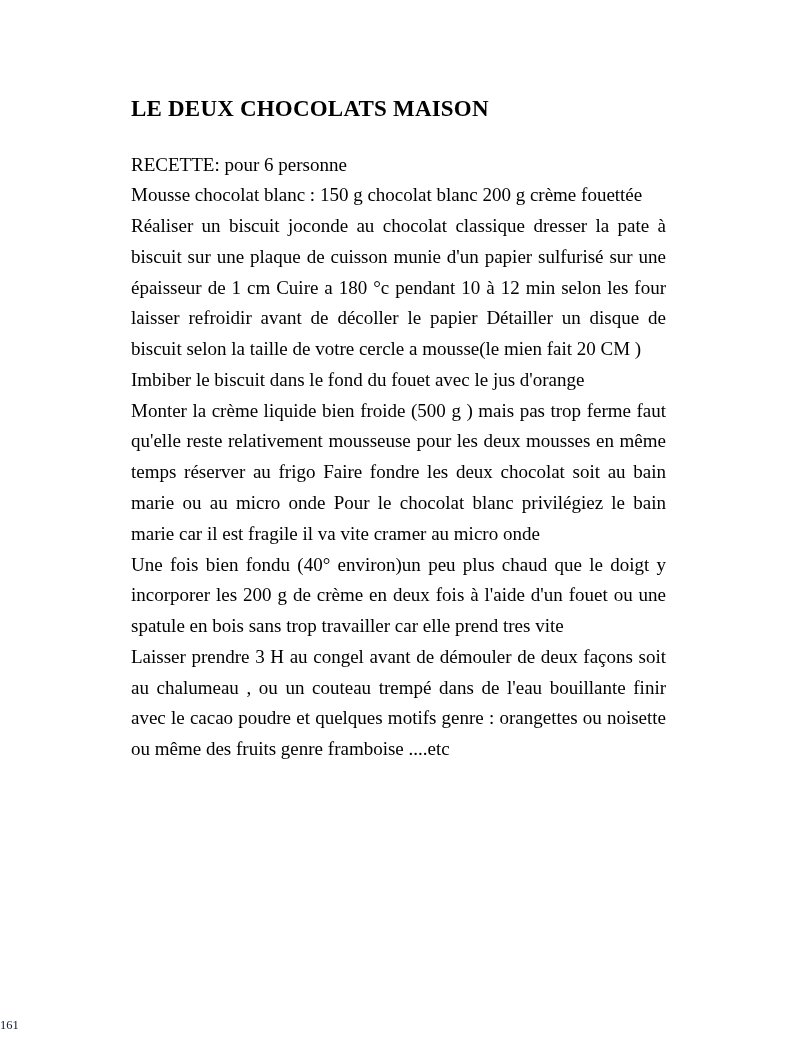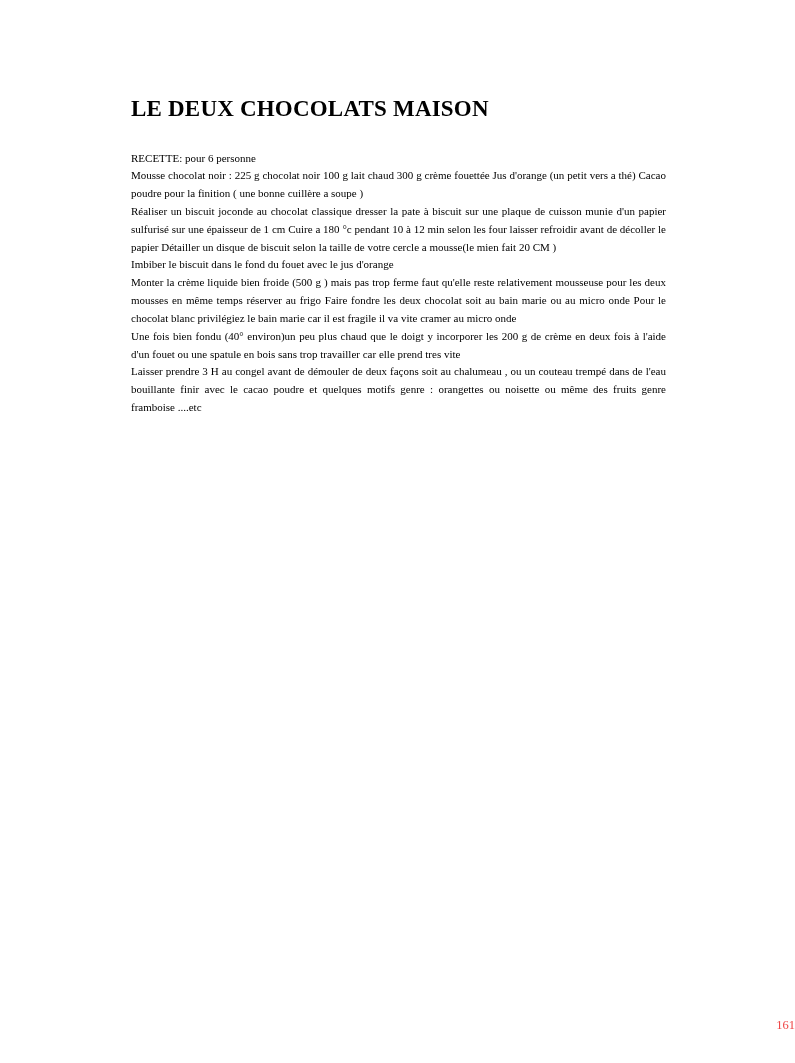--- a/index.html
+++ b/index.html
@@ -25,53 +25,53 @@
     font-family: "Liberation Serif", serif;
     font-weight: bold;
     font-size: 23px;
     letter-spacing: 0.2px;
     color: #000000;
     margin: 0 0 27px 0;
     line-height: 1.2;
   }
   .body-text {
     font-family: "Liberation Serif", serif;
-    font-size: 11px;
+    font-size: 19px;
     color: #000000;
     line-height: 1.62;
     text-align: justify;
     text-justify: inter-word;
   }
   .para {
     margin: 0;
     text-align: justify;
   }
   .para:last-child {
     text-align: justify;
   }
   .page-number {
     position: absolute;
     left: 0;
     right: 0;
     top: 1018px;
-    text-align: right;
+    text-align: left;
     font-family: "Liberation Serif", serif;
     font-size: 12.5px;
-    color: #ef4444;
+    color: #0f172a;
   }
 </style>
 </head>
 <body>
 
 <div class="page">
   <div class="content">
     <h1 class="doc-title">LE DEUX CHOCOLATS MAISON</h1>
     <div class="body-text">
       <p class="para">RECETTE: pour 6 personne</p>
-      <p class="para">Mousse chocolat noir : 225 g chocolat noir 100 g lait chaud 300 g crème fouettée Jus d'orange (un petit vers a thé) Cacao poudre pour la finition ( une bonne cuillère a soupe )</p>
+      <p class="para">Mousse chocolat blanc : 150 g chocolat blanc 200 g crème fouettée</p>
       <p class="para">Réaliser un biscuit joconde au chocolat classique dresser la pate à biscuit sur une plaque de cuisson munie d'un papier sulfurisé sur une épaisseur de 1 cm Cuire a 180 °c pendant 10 à 12 min selon les four laisser refroidir avant de décoller le papier Détailler un disque de biscuit selon la taille de votre cercle a mousse(le mien fait 20 CM )</p>
       <p class="para">Imbiber le biscuit dans le fond du fouet avec le jus d'orange</p>
       <p class="para">Monter la crème liquide bien froide  (500 g ) mais pas trop ferme faut qu'elle reste relativement mousseuse pour les deux mousses en même temps réserver au frigo Faire fondre les deux chocolat soit au bain marie ou au micro onde Pour le chocolat blanc privilégiez le bain marie car il est fragile il va vite cramer au micro onde</p>
       <p class="para">Une fois bien fondu (40° environ)un peu plus chaud que le doigt y incorporer les 200 g de crème en deux fois à l'aide d'un fouet ou une spatule en bois sans trop travailler car elle prend tres vite</p>
       <p class="para">Laisser prendre 3 H au congel avant de démouler de deux façons soit au chalumeau , ou un couteau trempé dans de l'eau bouillante finir avec le cacao poudre et quelques motifs genre : orangettes ou noisette ou même des fruits genre framboise ....etc</p>
     </div>
   </div>
   <div class="page-number">161</div>
 </div>
 

